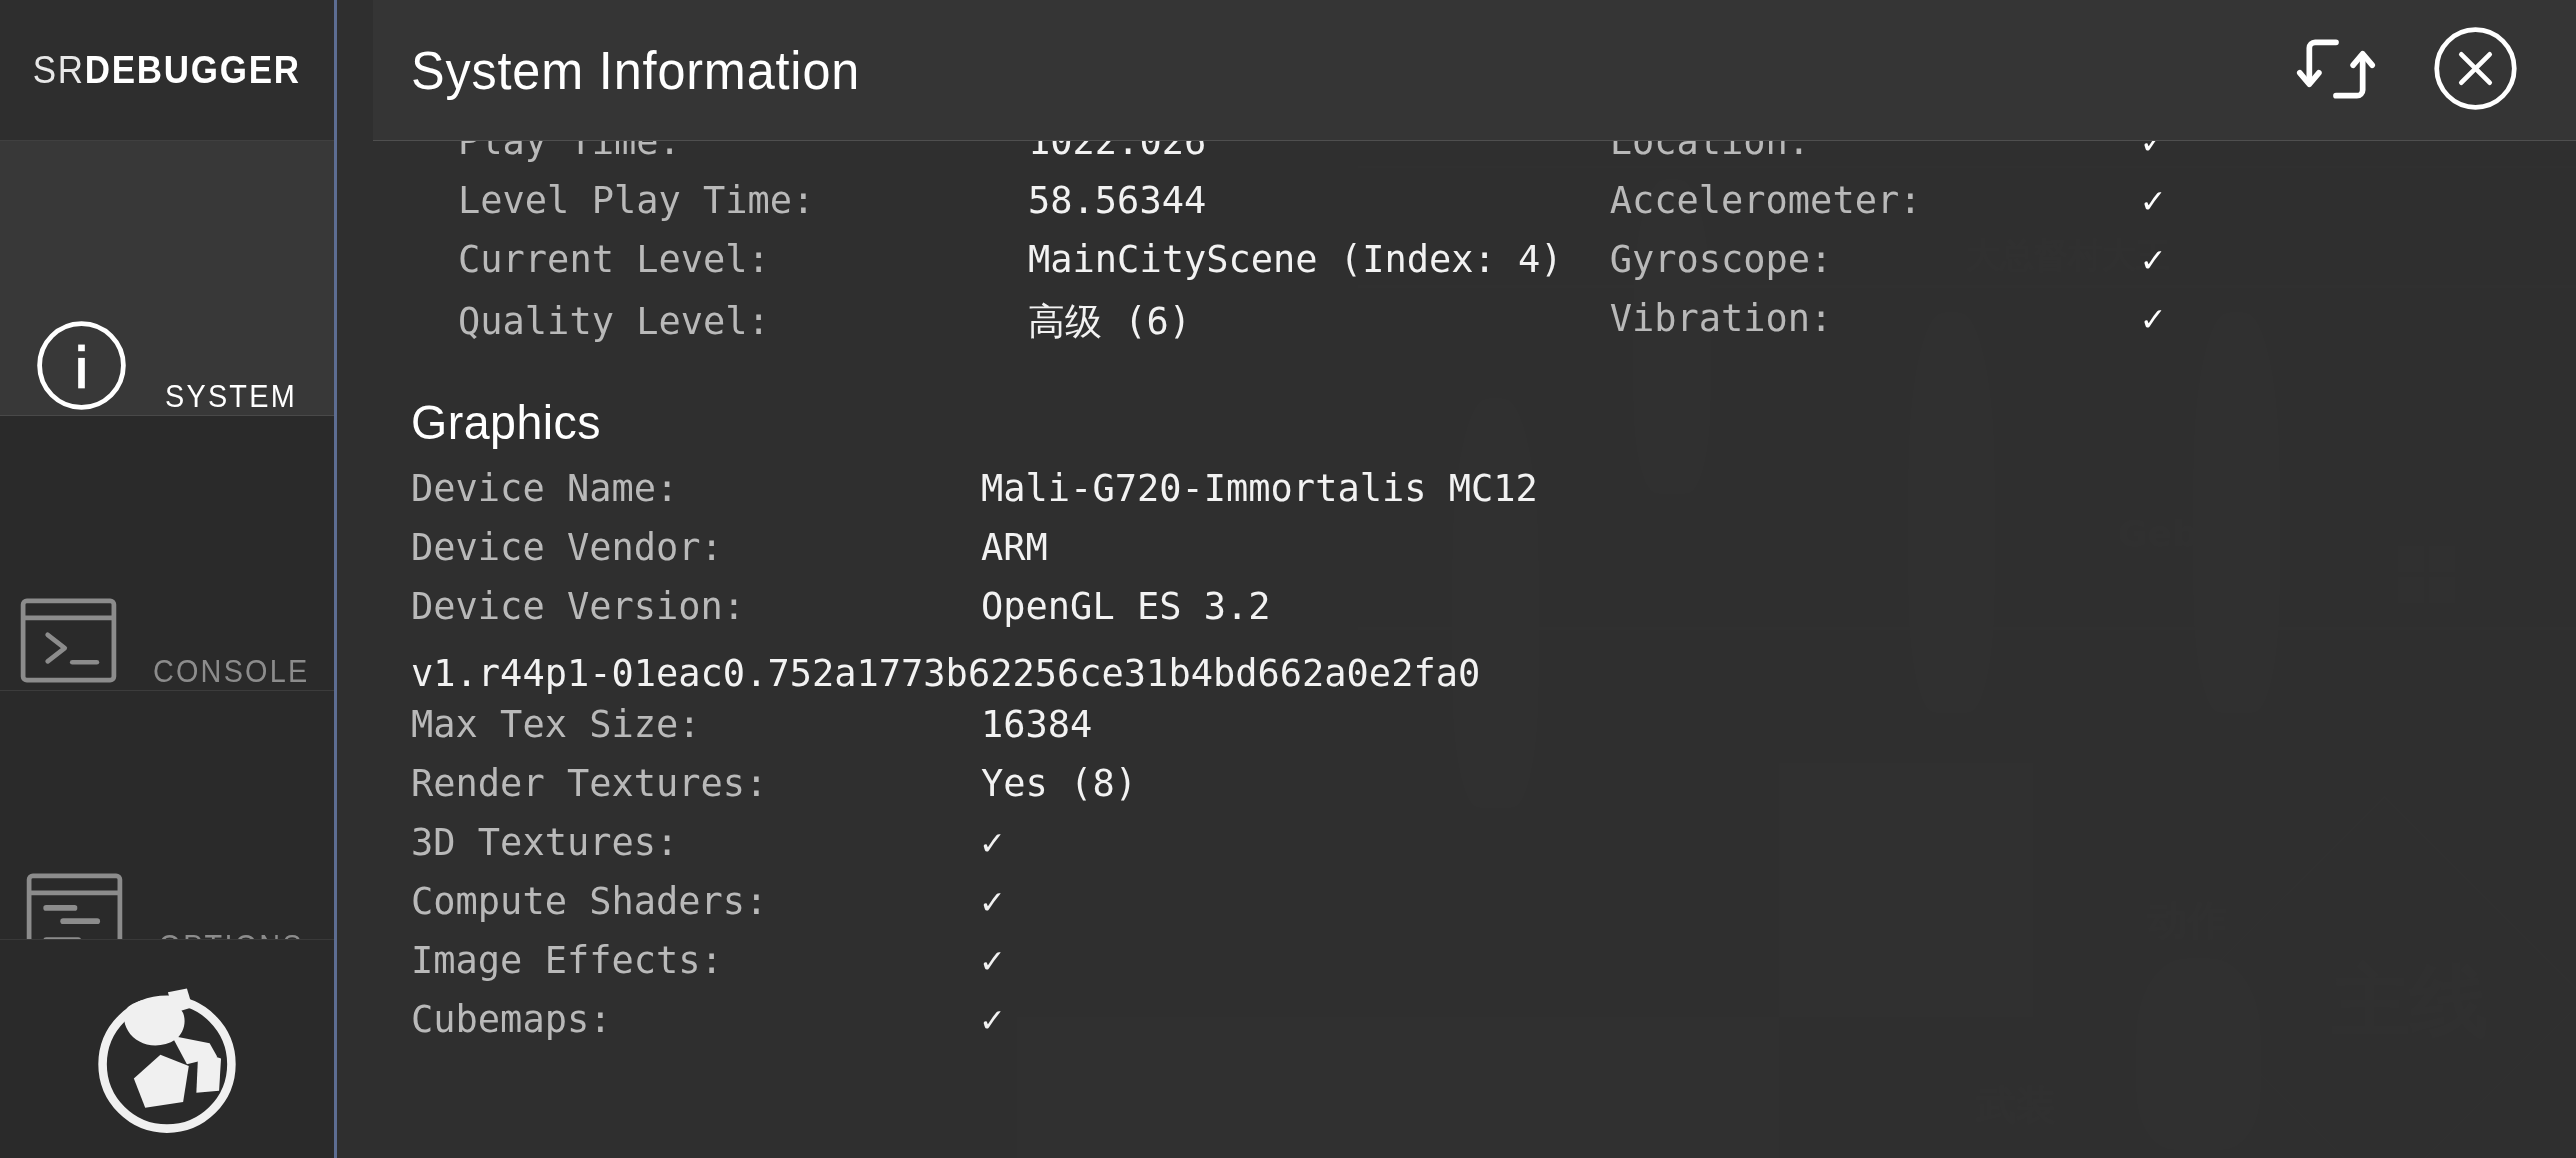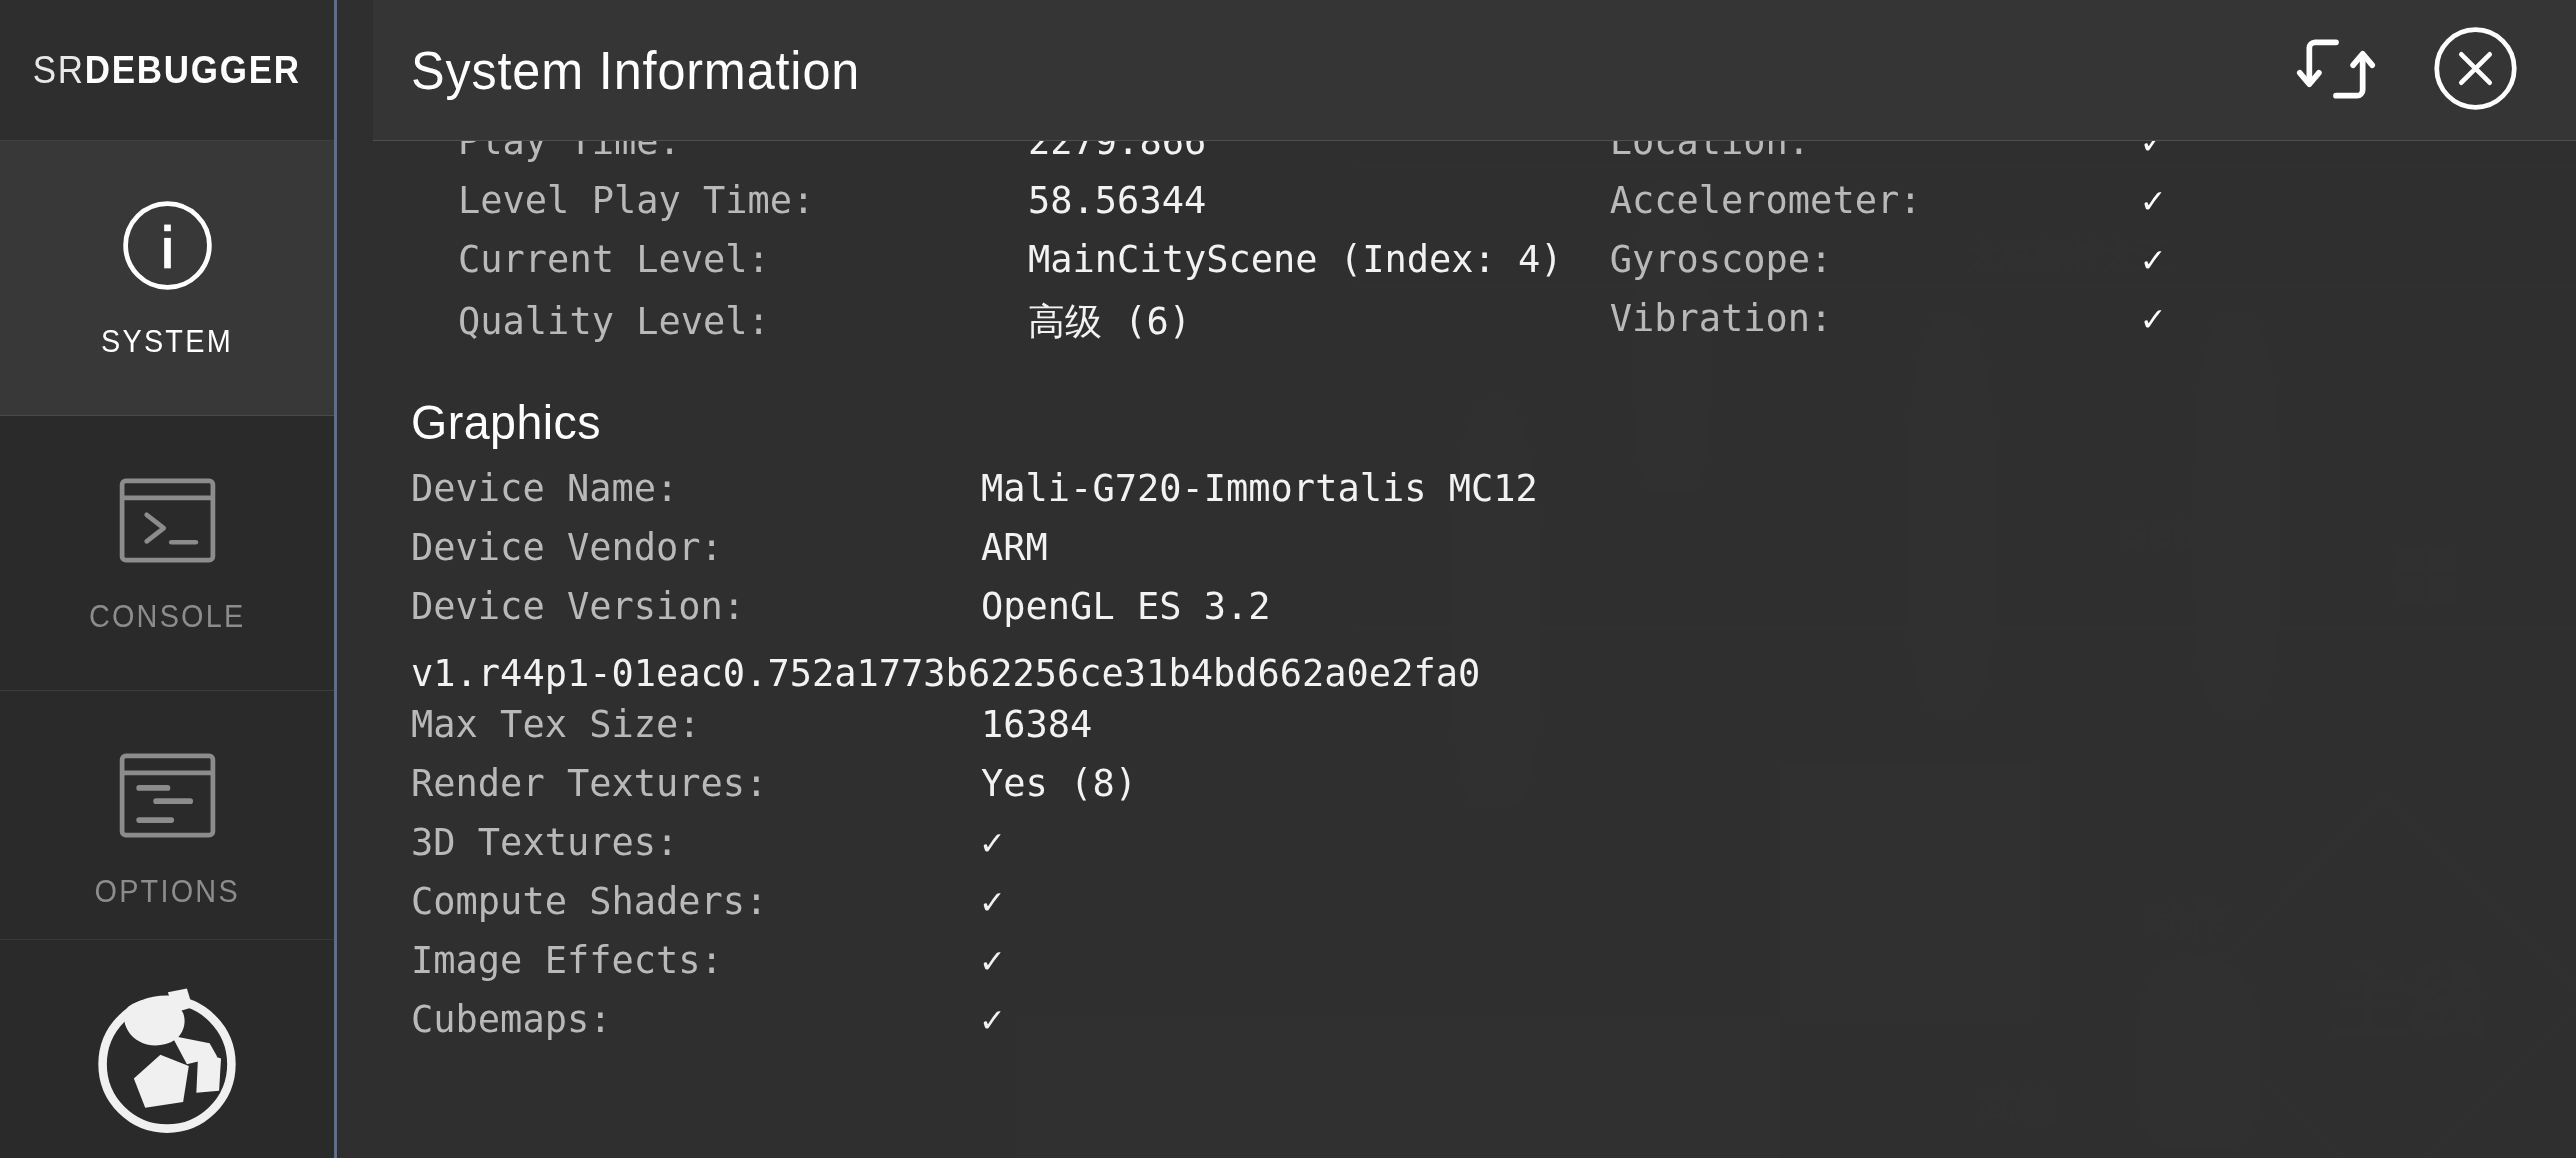--- a/index.html
+++ b/index.html
@@ -109,22 +109,22 @@
     flex: 1;
     display: flex;
     flex-direction: column;
     overflow: hidden;
   }
 
   .nav-item {
     height: 275px;
     min-height: 275px;
     display: flex;
-    flex-direction: column;
-    align-items: center;
+    flex-direction: row;
+    align-items: flex-end;
     justify-content: center;
     gap: 28.5px;
     border-bottom: 0.9px solid rgba(255,255,255,0.085);
     color: #8c8c8c;
     cursor: pointer;
     position: relative;
   }
   .nav-item.active {
     background: rgba(62,62,62,0.75);
     color: #ffffff;
@@ -383,21 +383,21 @@
       </div>
     </header>
 
     <div id="content">
       <div id="content-scroll">
 
         <div class="info-grid">
           <div class="info-col" id="top-left-col">
               <div class="info-row">
                 <span class="info-key">Play Time:</span>
-                <span class="info-val">2279.866</span>
+                <span class="info-val">1022.026</span>
               </div>
               <div class="info-row">
                 <span class="info-key">Level Play Time:</span>
                 <span class="info-val">58.56344</span>
               </div>
               <div class="info-row">
                 <span class="info-key">Current Level:</span>
                 <span class="info-val">MainCityScene (Index: 4)</span>
               </div>
               <div class="info-row">

